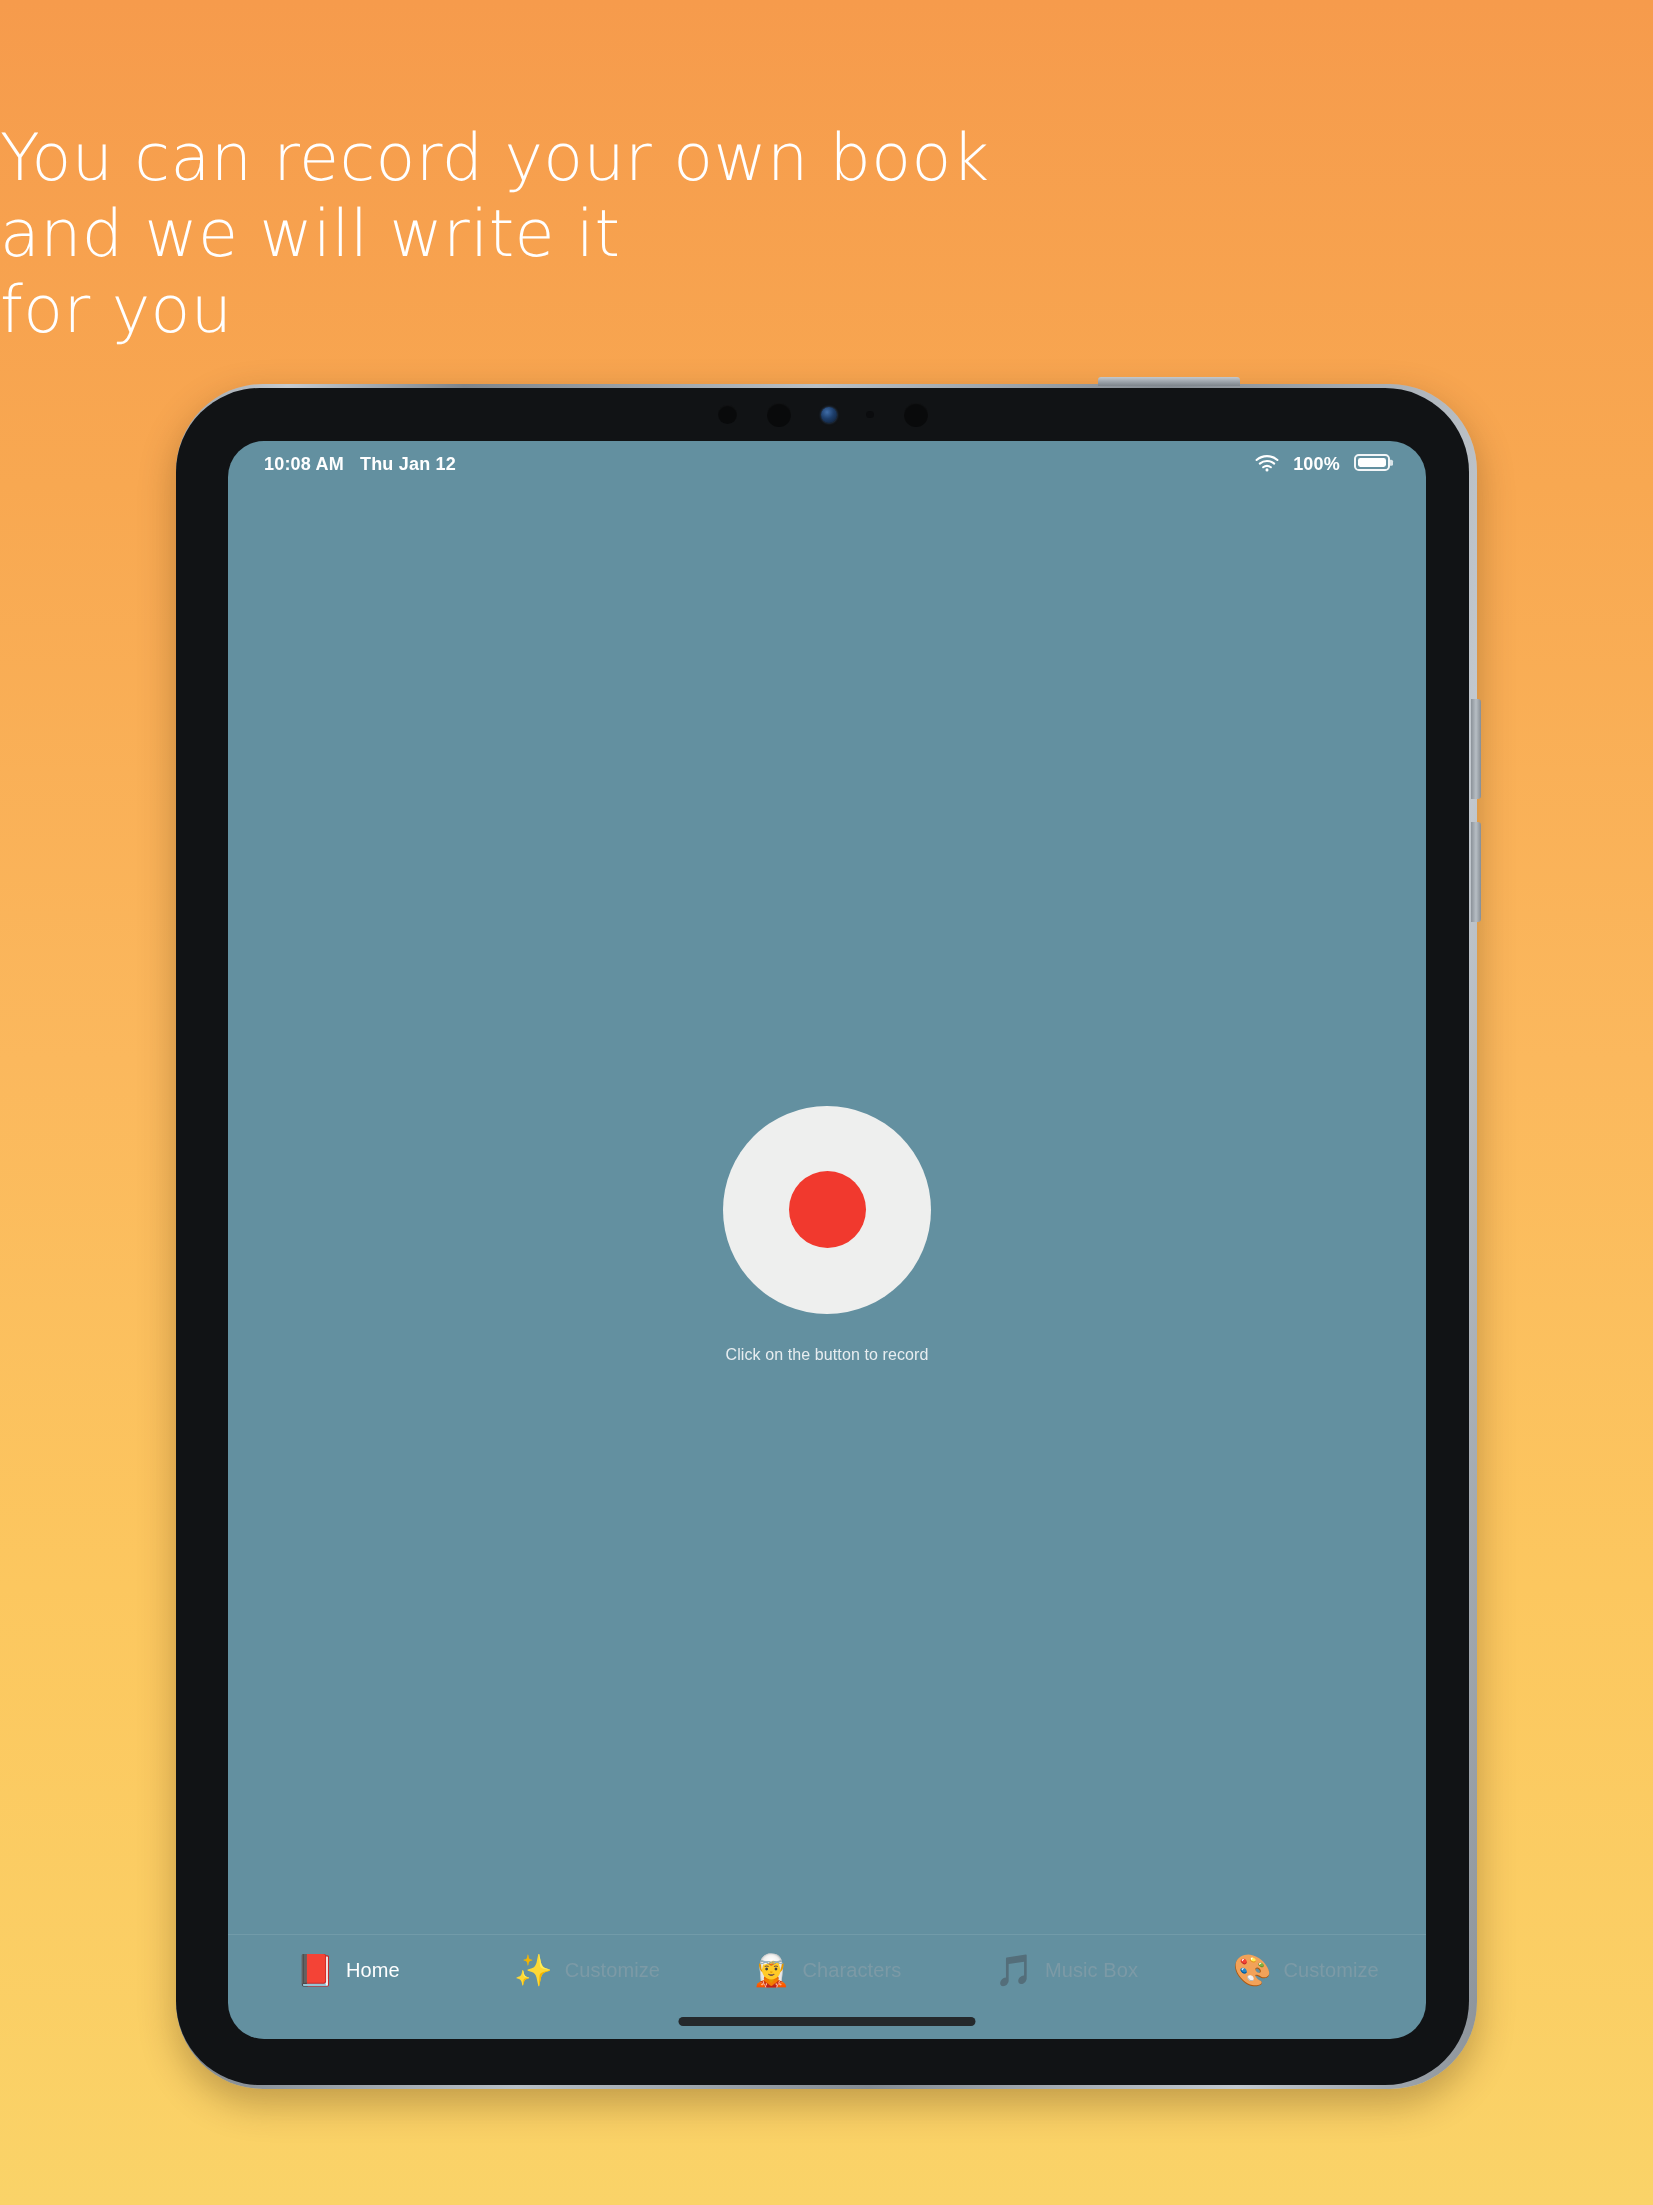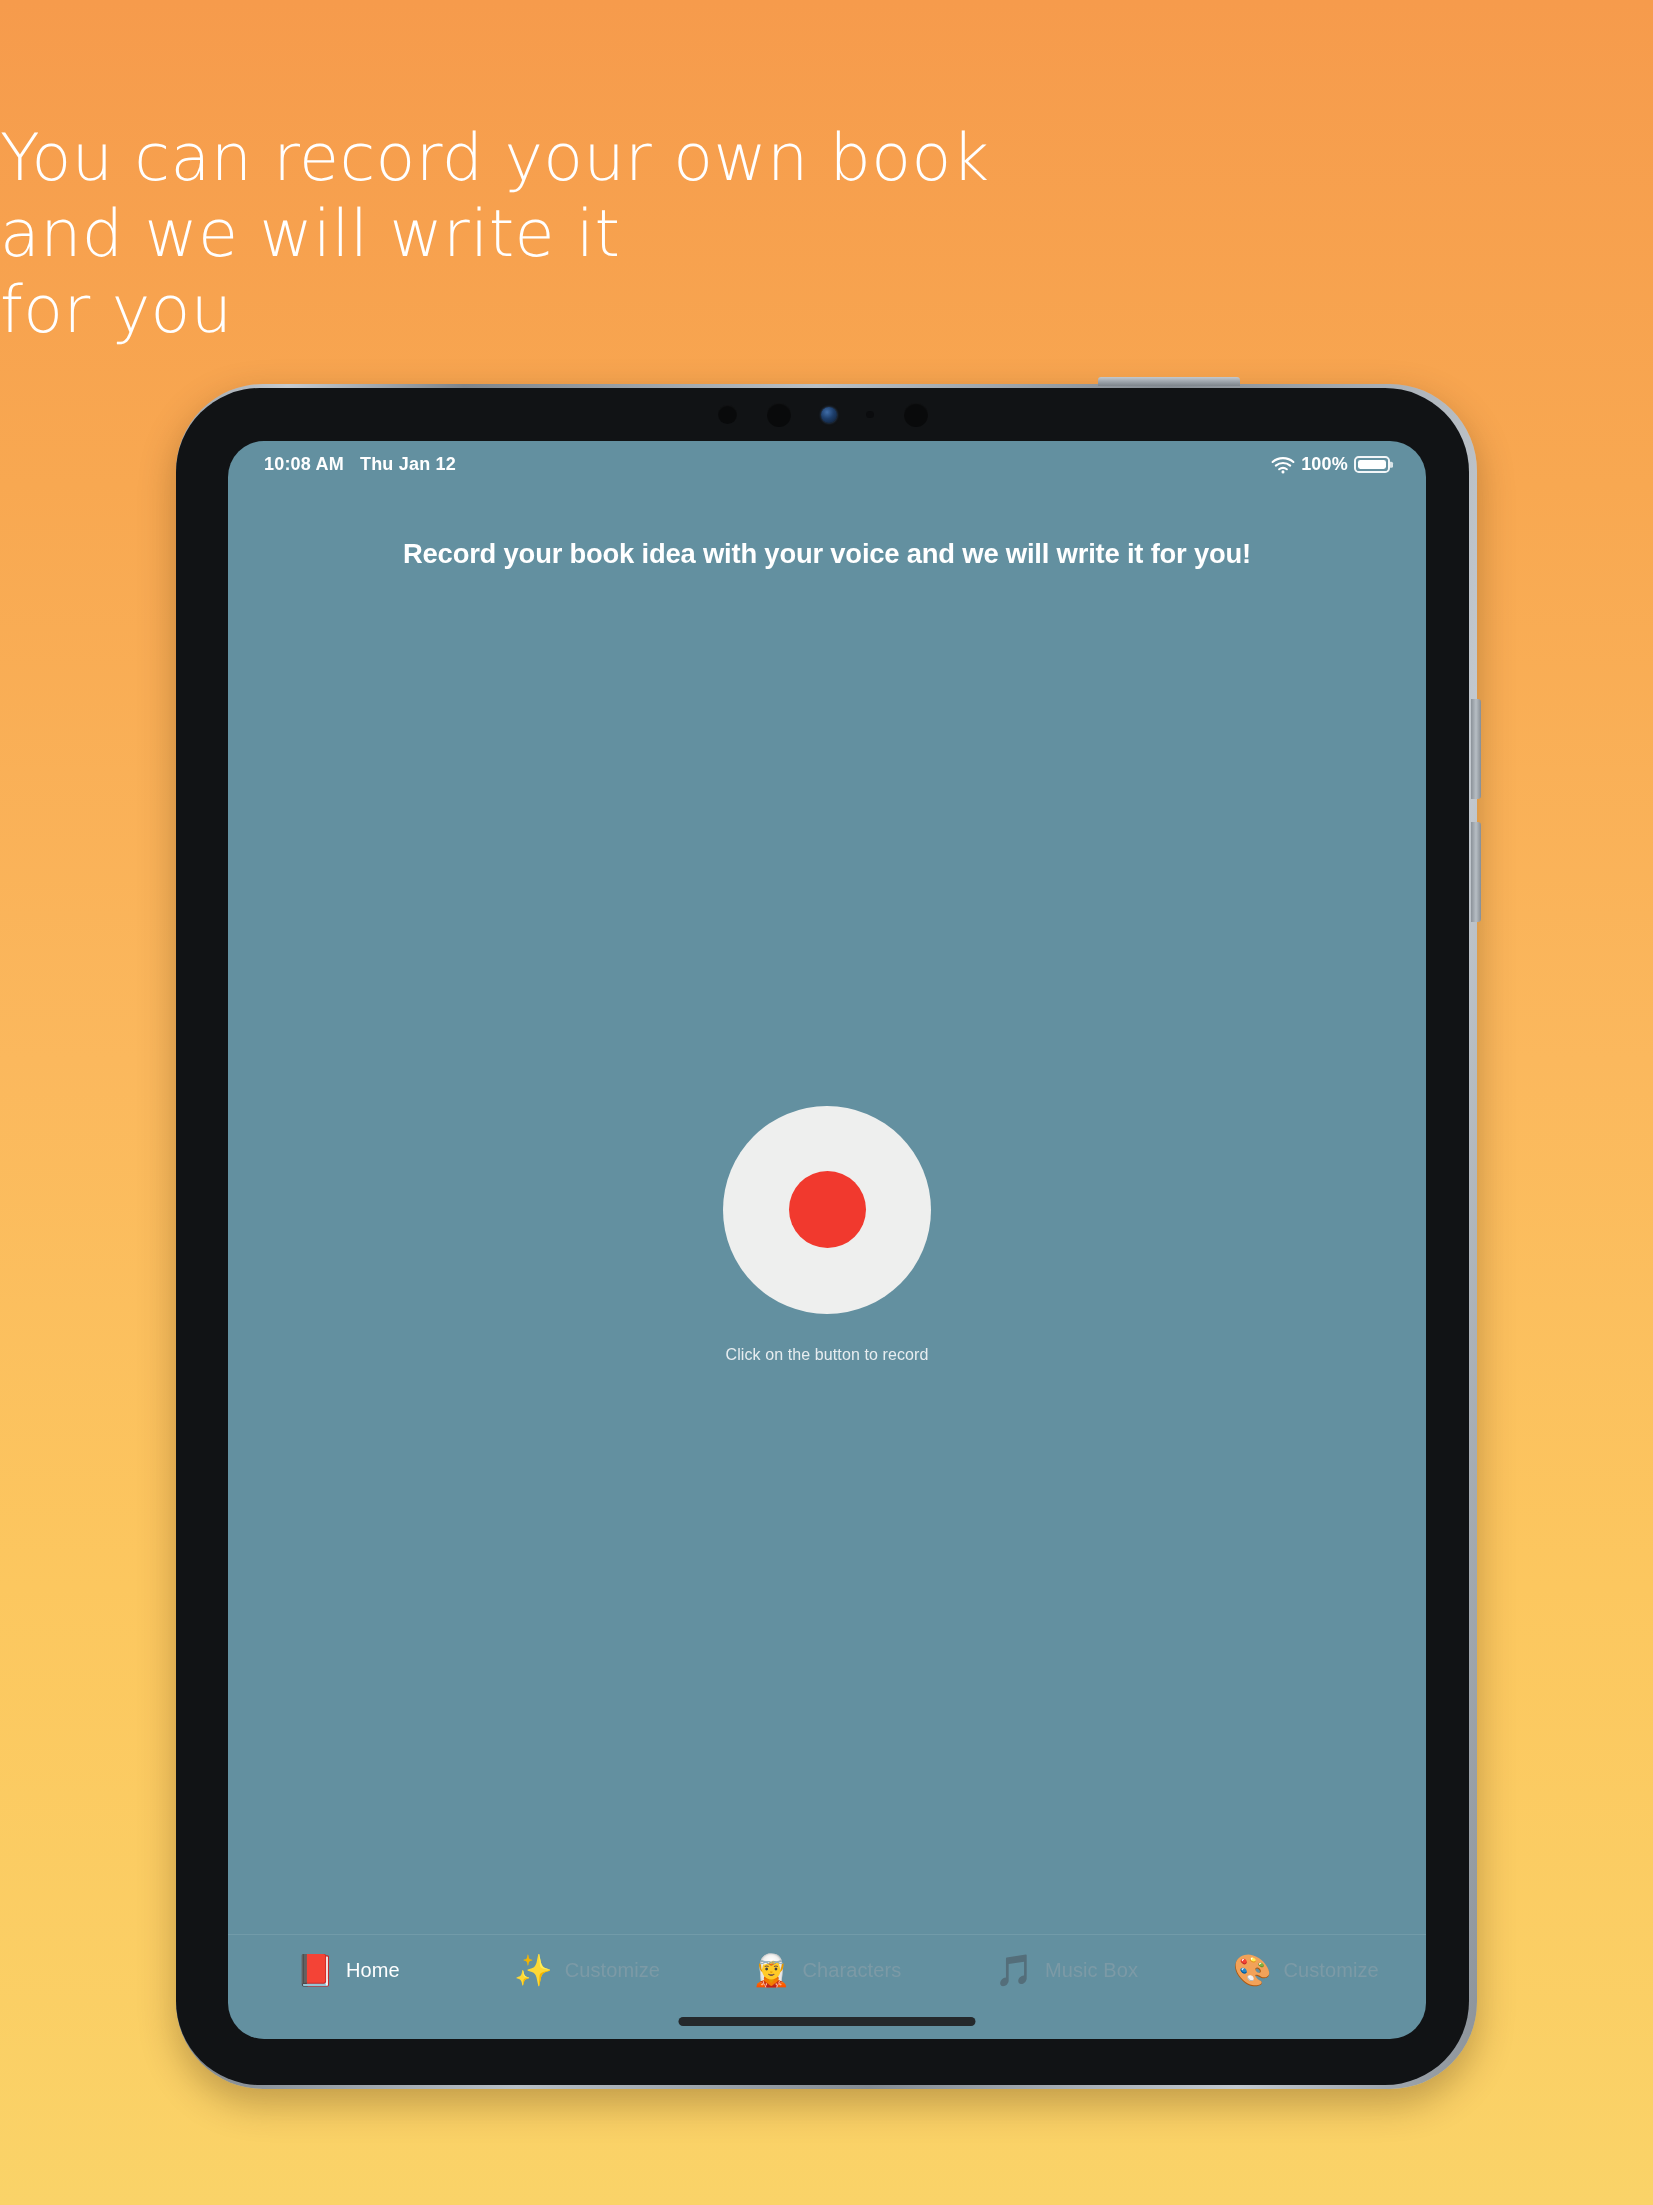--- a/index.html
+++ b/index.html
@@ -131,21 +131,21 @@
     display:flex;
     align-items:center;
     justify-content:space-between;
     padding:0 36px 0 36px;
     color:#FFFFFF;
     font-size:18px;
     font-weight:600;
     letter-spacing:0.2px;
   }
   .status-left  { display:flex; align-items:center; gap:16px; }
-  .status-right { display:flex; align-items:center; gap:6px; }
+  .status-right { display:flex; gap:14px; }
 
   .wifi-icon { width:24px; height:18px; display:block; }
 
   .battery {
     position:relative;
     width:36px; height:17px;
     border:2px solid rgba(255,255,255,0.92);
     border-radius:4.8px;
     display:flex; align-items:center;
     padding:1.6px;
@@ -302,21 +302,20 @@
               <circle cx="15" cy="19.6" r="1.9" fill="#ffffff"></circle>
             </svg>
           </span>
           <span>100%</span>
           <span class="battery">
             <span class="battery-fill"></span>
           </span>
         </div>
       </div>
 
-      <div class="app-title">Record your book idea with your voice and we will write it for you!</div>
 
       <div class="record-area">
         <button class="record-button">
           <span class="record-dot"></span>
         </button>
         <div class="record-hint">Click on the button to record</div>
       </div>
 
       <div class="tab-bar">
 

